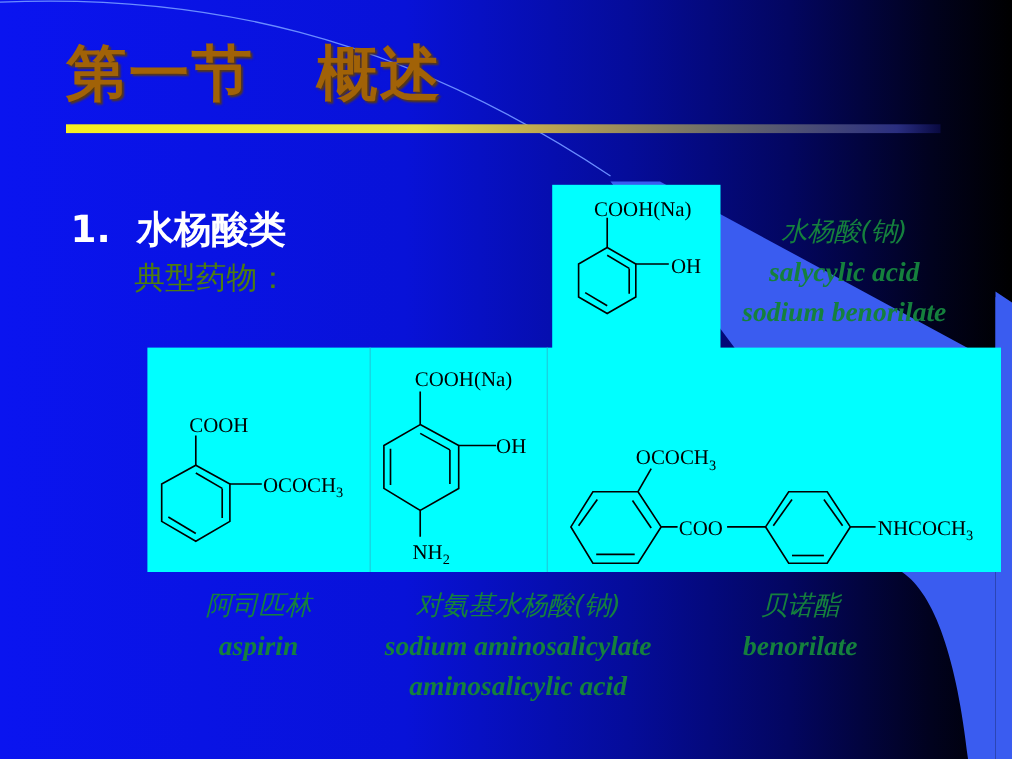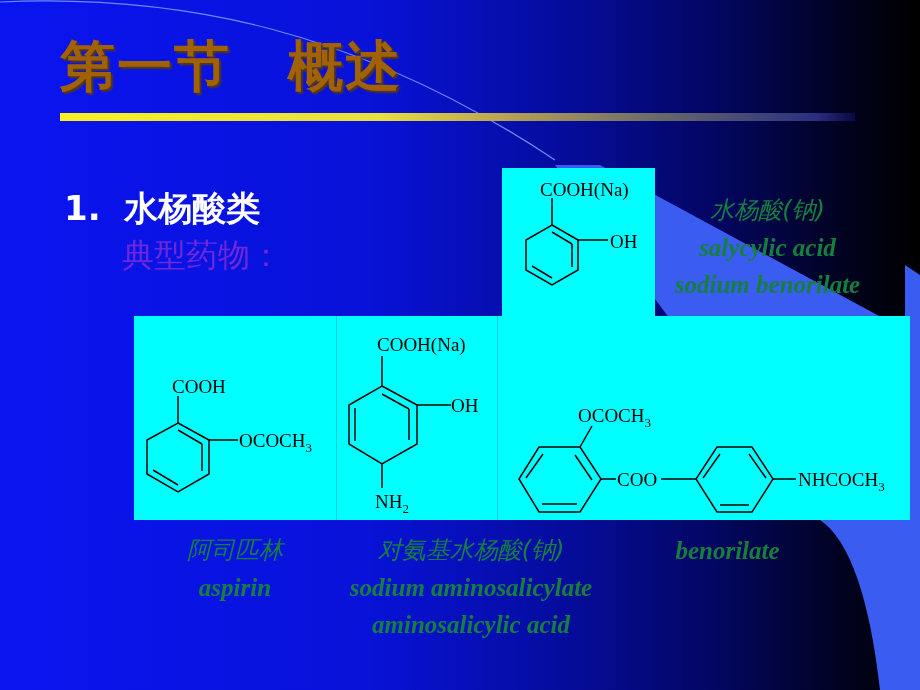--- a/index.html
+++ b/index.html
@@ -6,21 +6,21 @@
   body { width:920px; height:690px; overflow:hidden; position:relative;
     background: linear-gradient(90deg, #0a14f0 0%, #0812d8 40%, #050c9a 62%, #030660 78%, #01021e 92%, #000000 100%);
     font-family: "Liberation Serif", serif; }
   .abs { position:absolute; }
   #deco { position:absolute; left:0; top:0; width:920px; height:690px; }
   .title { left:60px; top:30px; font-family:Liberation Sans, sans-serif; font-size:55px; font-weight:bold; color:#a16207;
     text-shadow: 2px 2px 2px #5a3a10; letter-spacing:2px; white-space:pre; }
   .bar { left:60px; top:113px; width:795px; height:8px;
     background: linear-gradient(90deg, #f8f020 0%, #e8e040 40%, #bca650 55%, #6a6a6a 75%, #2a2e80 95%, rgba(20,20,120,0.4) 100%); }
   .h1 { left:64px; top:166px; font-family:"DejaVu Sans", sans-serif; font-size:34px; font-weight:bold; color:#ffffff; white-space:pre;margin-top:20px; }
-  .h2 { left:122px; top:234px; font-family:"DejaVu Sans", sans-serif; font-size:32px; color:#6d28d9; white-space:pre; }
+  .h2 { left:122px; top:234px; font-family:"DejaVu Sans", sans-serif; font-size:28px; color:#4d7c0f; white-space:pre; }
   .cyan { background:#00ffff; }
   .lbl { color:#15803d; text-align:center; line-height:37px;font-style:italic; }
   .cn { font-family:"DejaVu Sans", sans-serif; font-size:24px; font-weight:normal; }
   .en { font-family:"Liberation Serif", serif; font-size:25px; font-weight:bold;text-align:center; }
   svg text { font-family:"Liberation Serif", serif; fill:#000; }
 </style>
 </head>
 <body>
 
 <svg id="deco" viewBox="0 0 920 690">
@@ -111,14 +111,15 @@
 <div class="abs lbl" style="left:150px;top:532px;width:170px;">
   <div class="cn">阿司匹林</div>
   <div class="en">aspirin</div>
 </div>
 <div class="abs lbl" style="left:311px;top:532px;width:320px;">
   <div class="cn">对氨基水杨酸(钠)</div>
   <div class="en">sodium aminosalicylate</div>
   <div class="en">aminosalicylic acid</div>
 </div>
 <div class="abs lbl" style="left:640px;top:532px;width:175px;">
+  <div class="cn">贝诺酯</div>
   <div class="en">benorilate</div>
 </div>
 
 </body></html>

